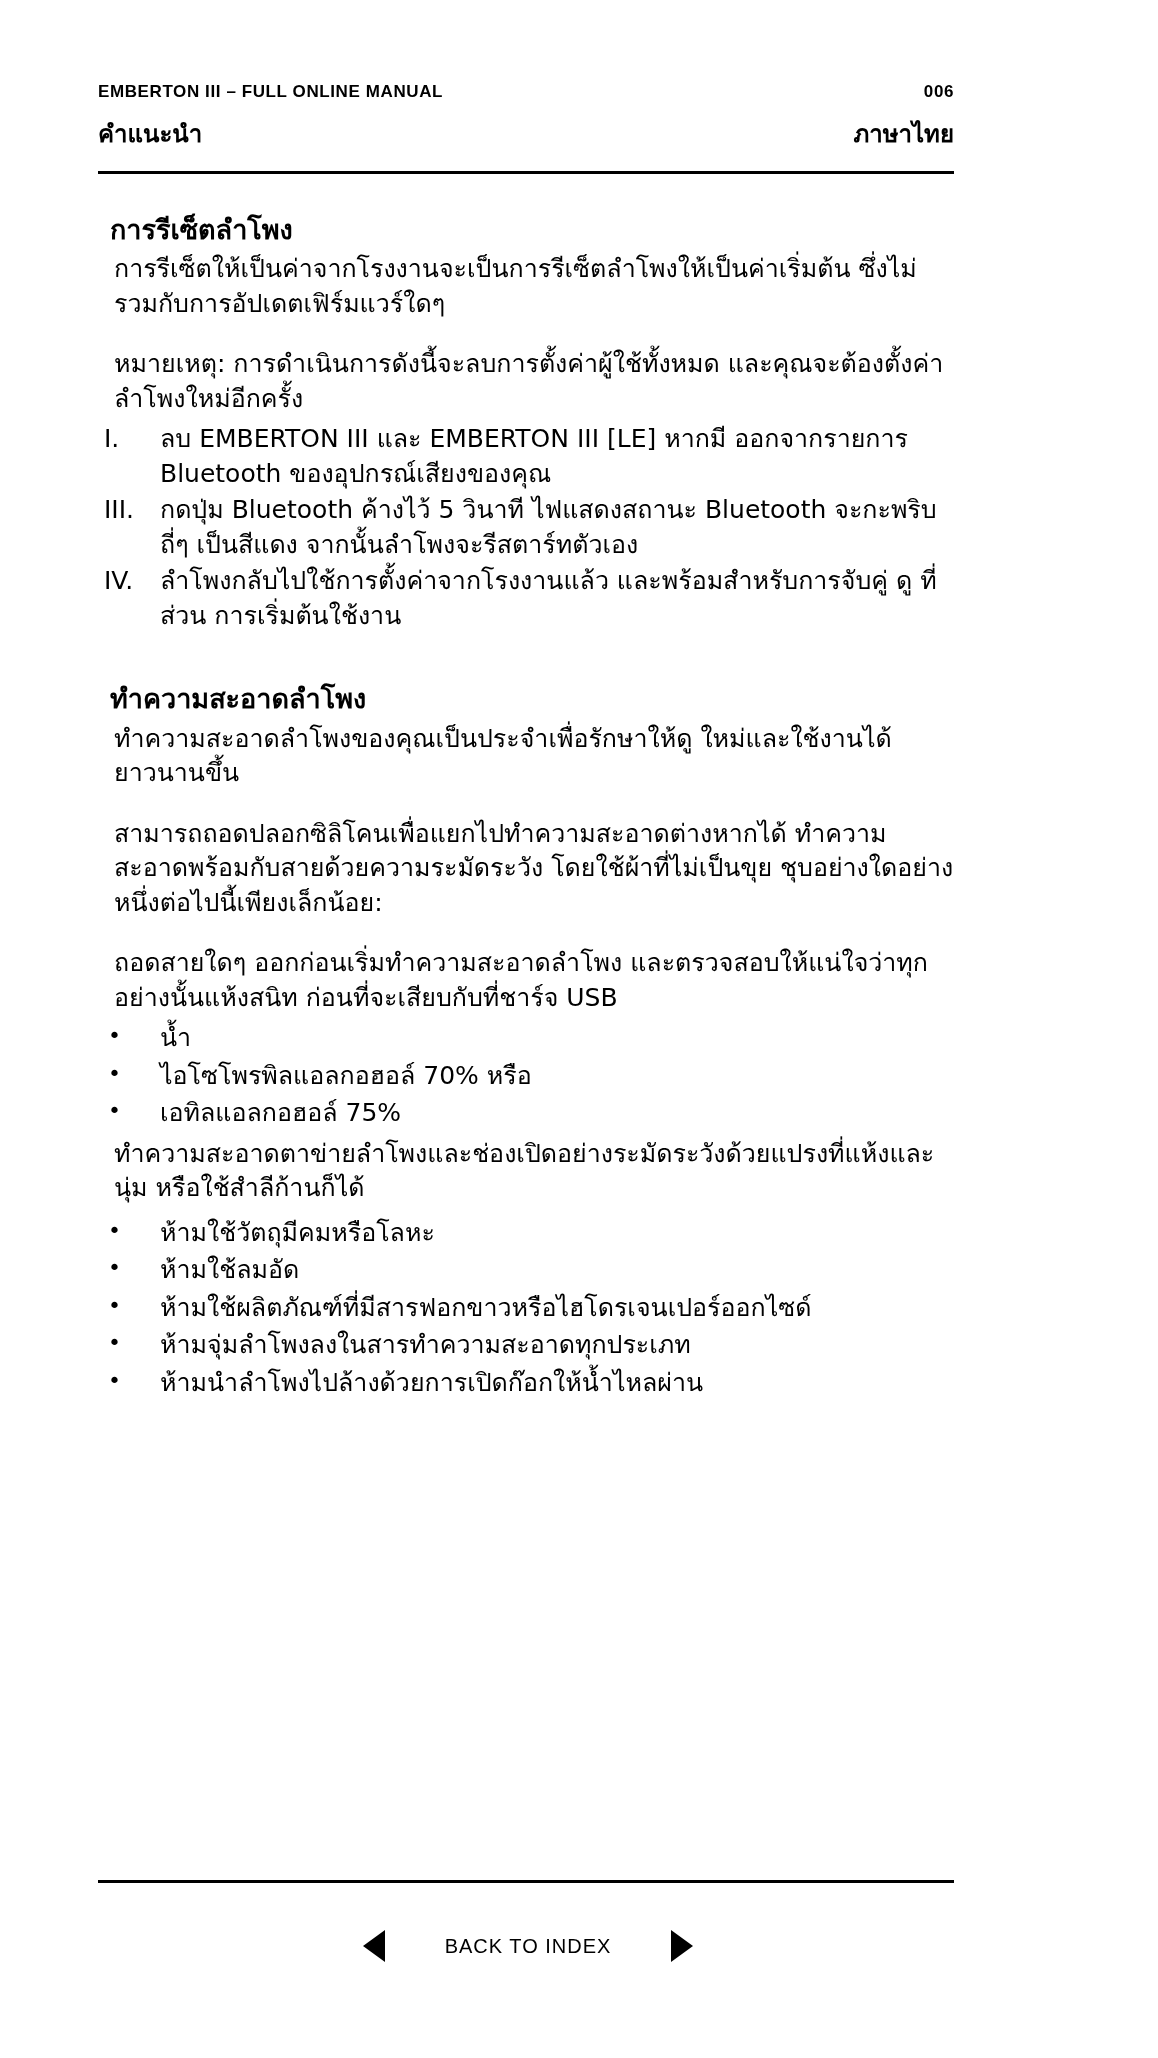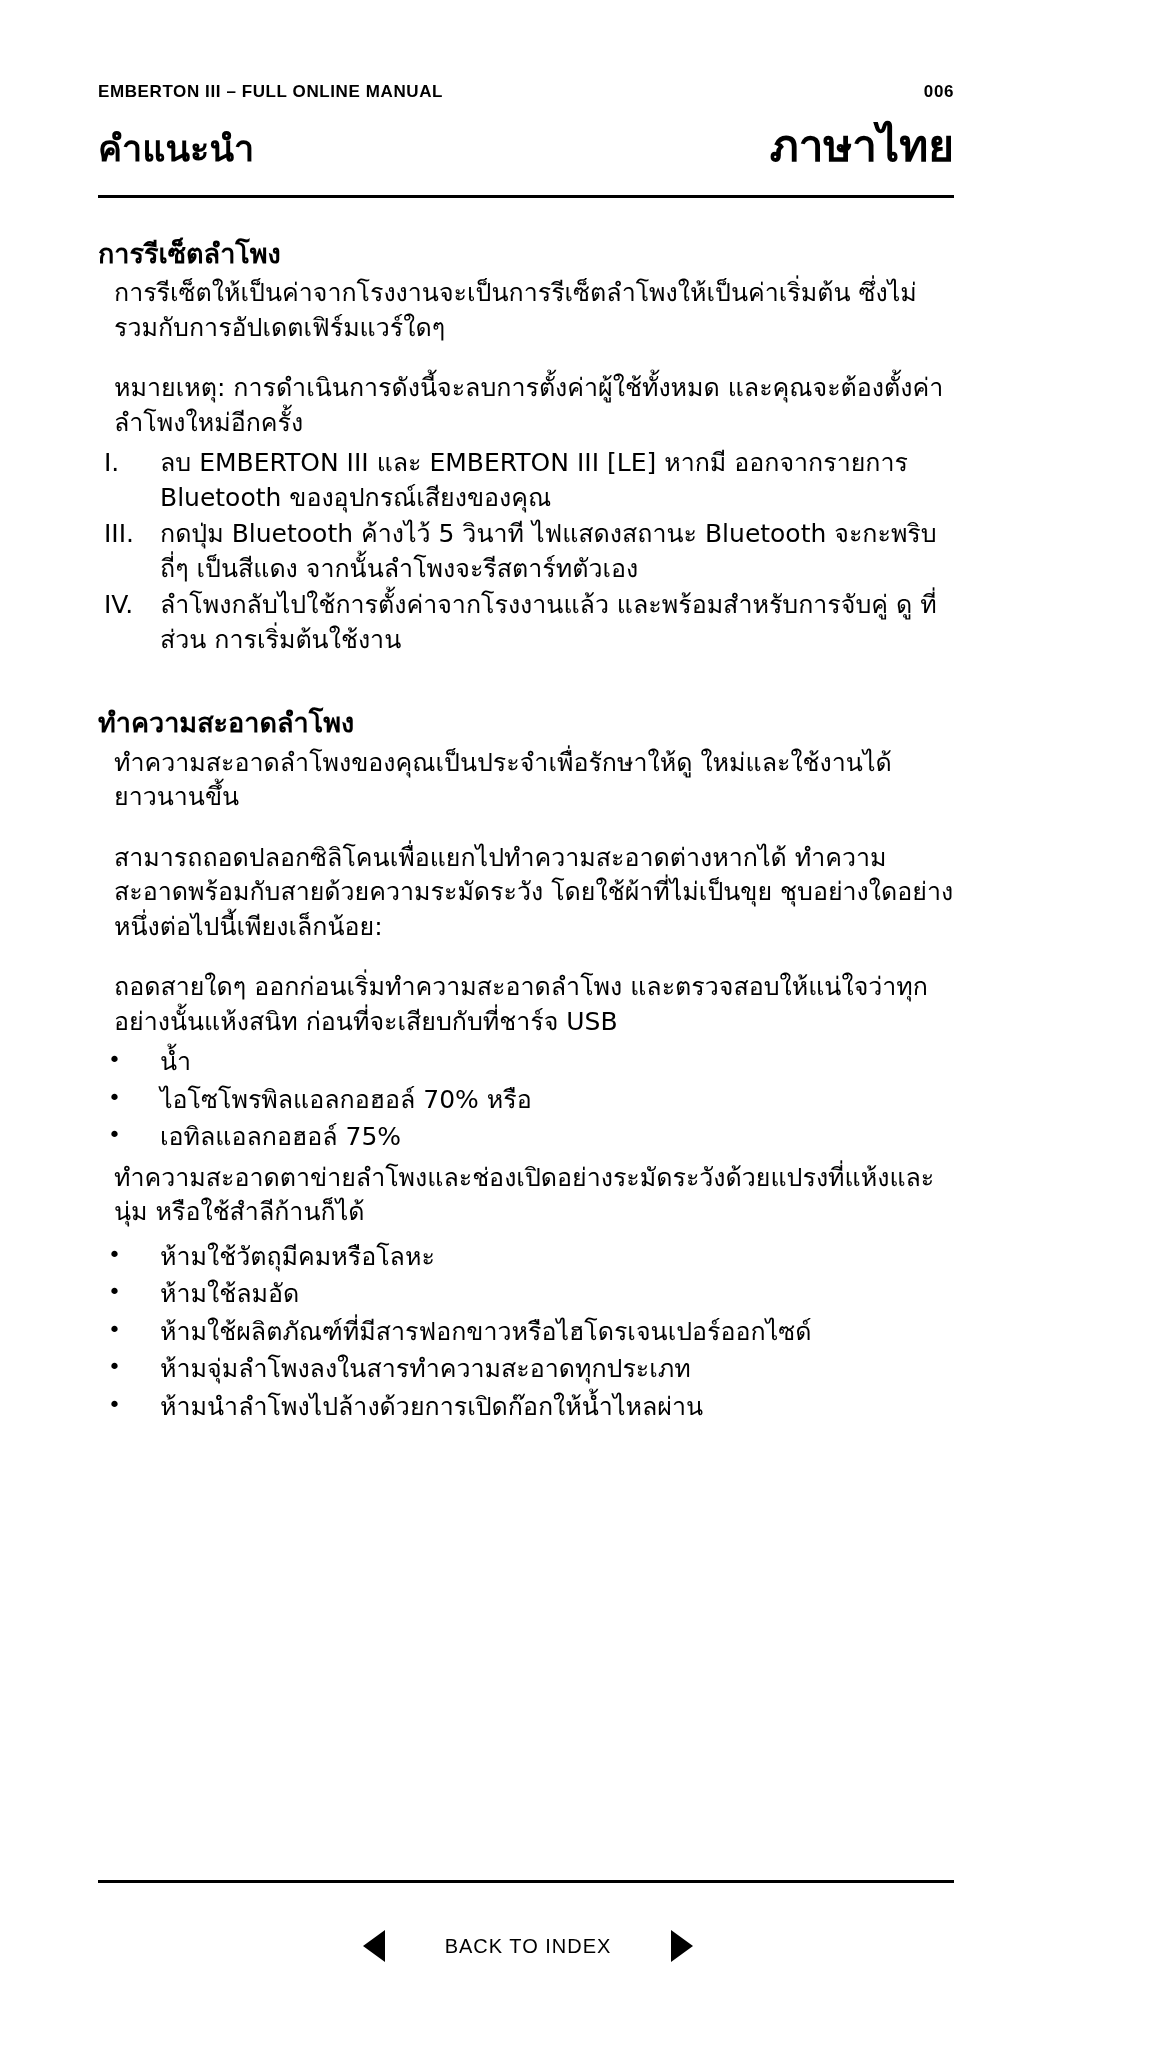--- a/index.html
+++ b/index.html
@@ -41,45 +41,45 @@
     letter-spacing: 0.6px;
   }
 
   .title-row {
     display: flex;
     justify-content: space-between;
     align-items: baseline;
     padding: 18px 98px 0 98px;
   }
   .title-left {
-    font-size: 36px;
+    font-size: 24px;
     font-weight: bold;
     line-height: 1.2;
   }
   .title-right {
-    font-size: 44px;
+    font-size: 24px;
     font-weight: bold;
     line-height: 1.2;
   }
 
   .rule {
     margin: 22px 98px 0 98px;
     border-top: 3px solid #000;
     height: 0;
   }
 
   
   .content {
     padding: 0 98px;
     margin-top: 38px;
   }
   h2.section-heading {
     font-size: 27px;
     font-weight: bold;
-    margin: 0 0 4px 0;
+    margin: 0 0 4px 12px;
     line-height: 1.35;
   }
   p.para {
     font-size: 25px;
     line-height: 1.38;
     margin: 0 0 0 16px;
   }
   p.spaced {
     margin-top: 26px;
   }

